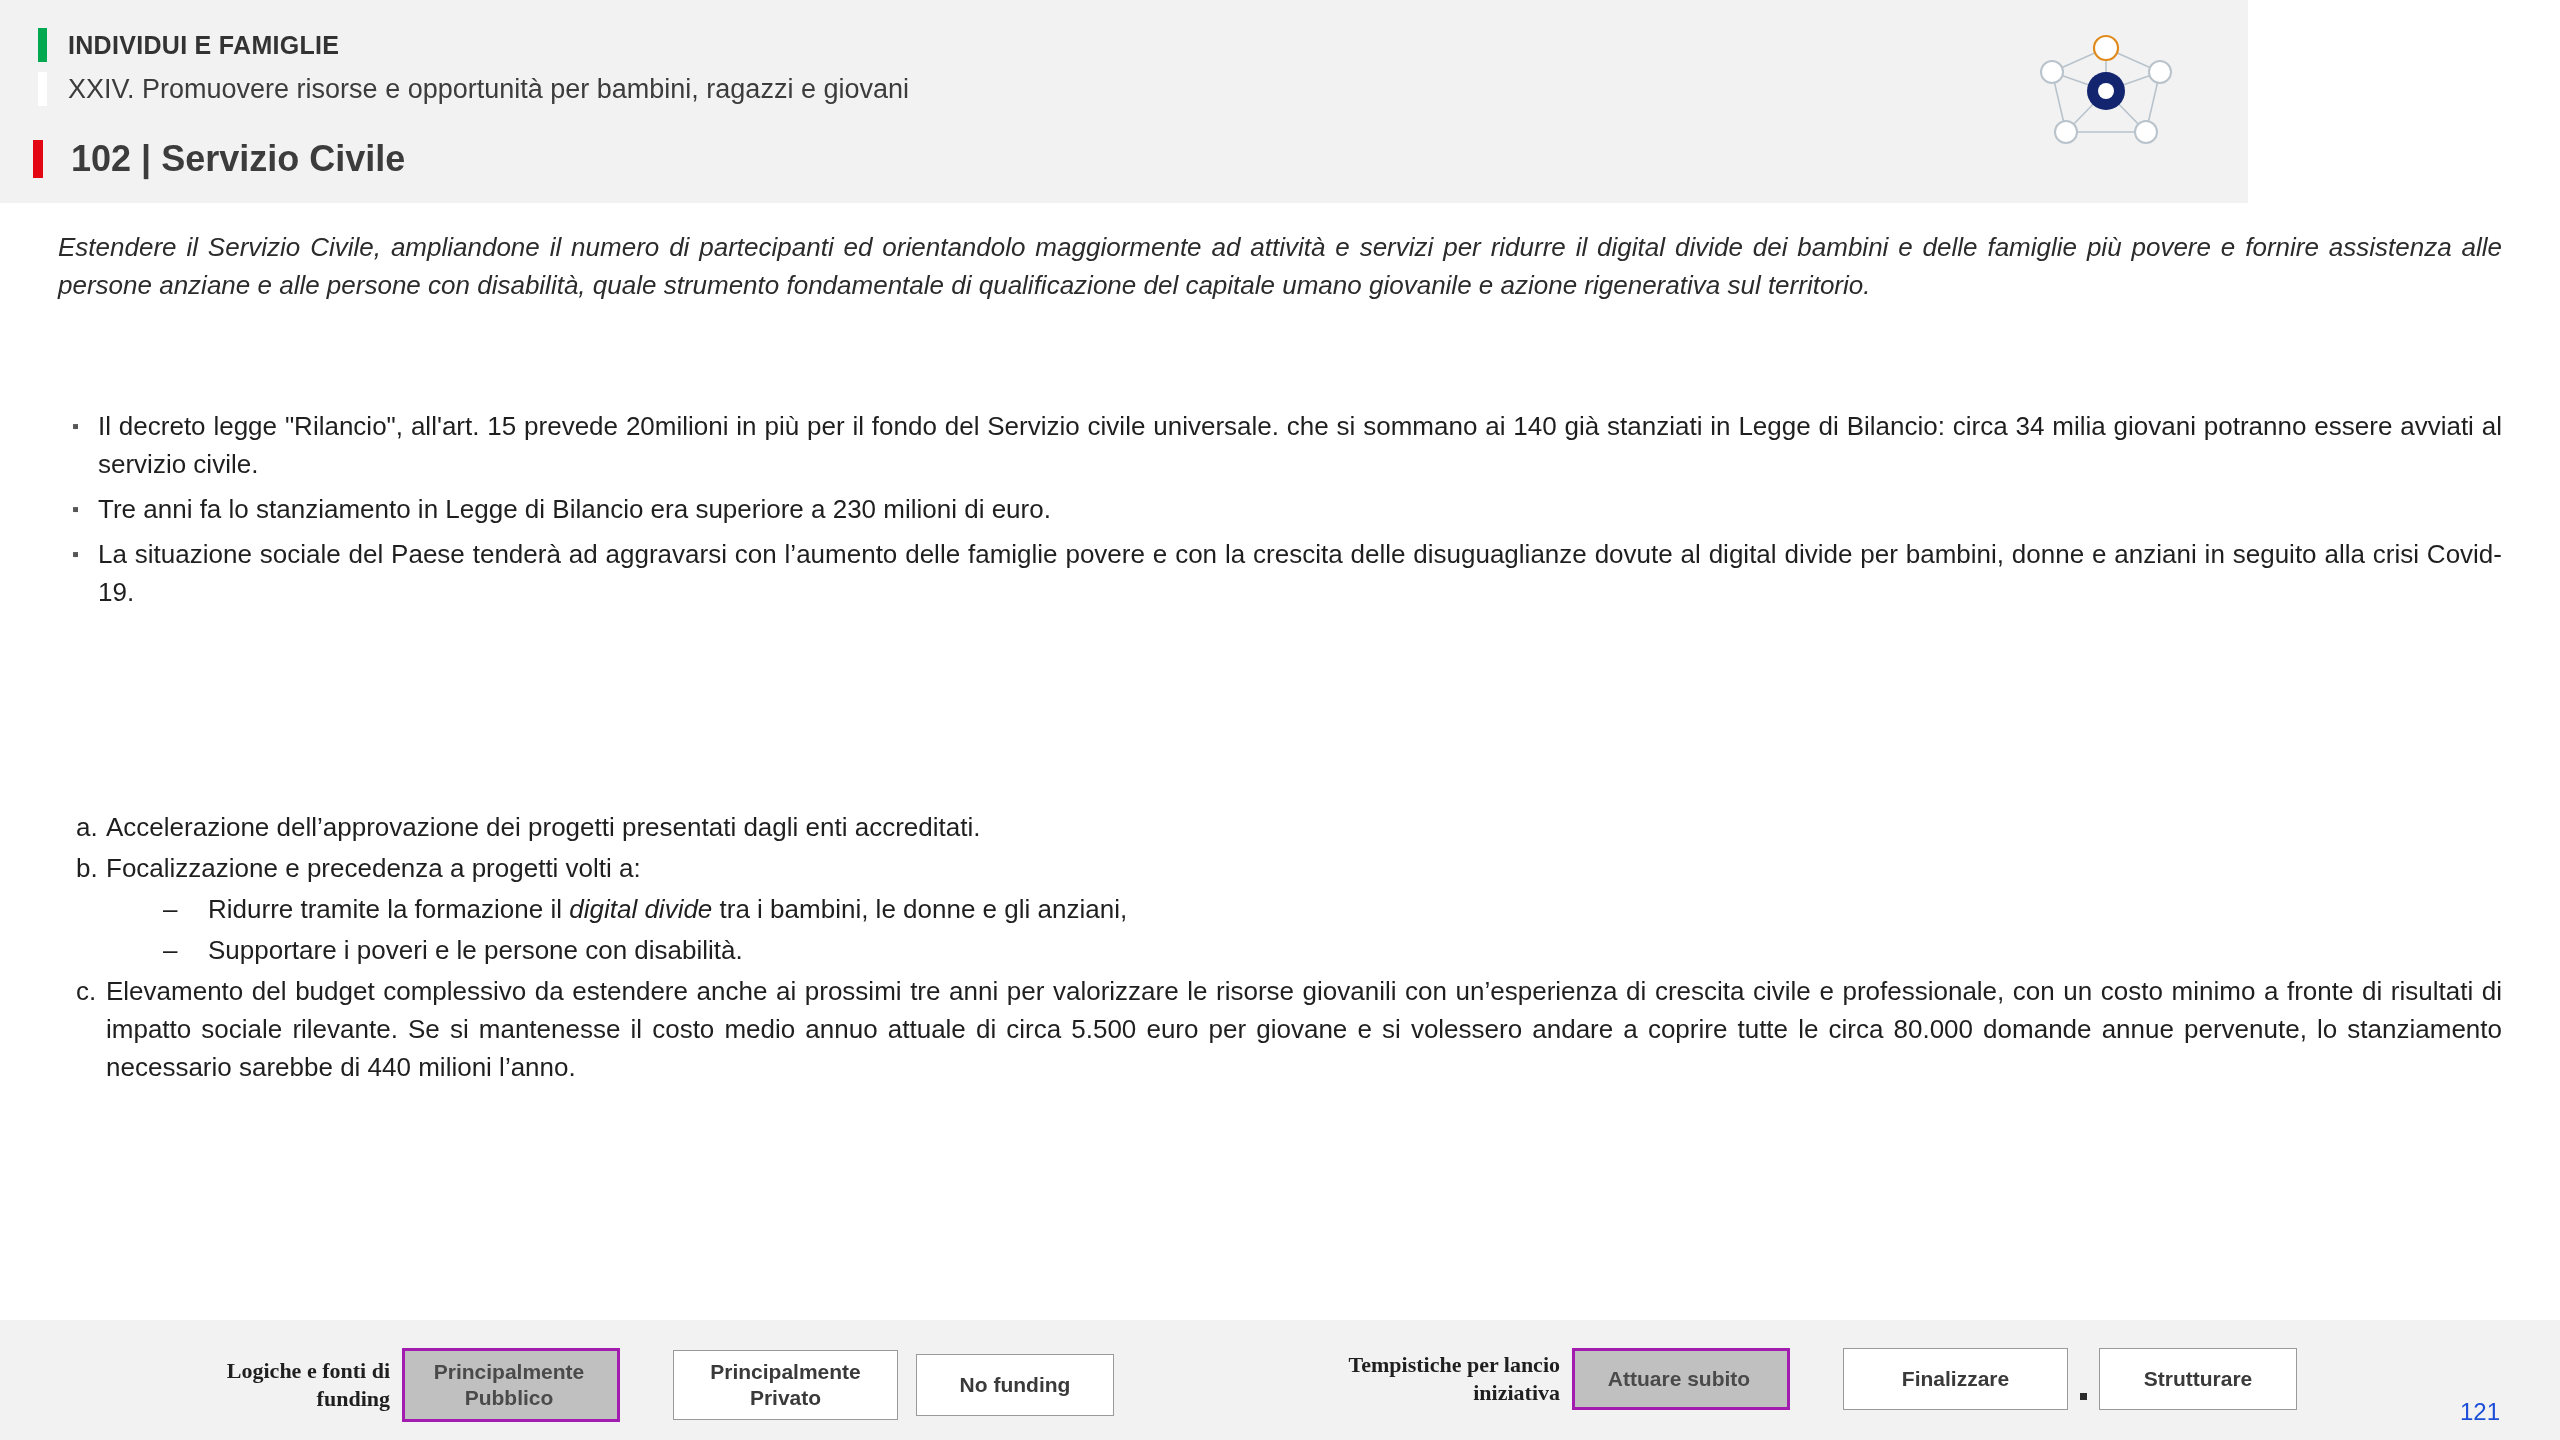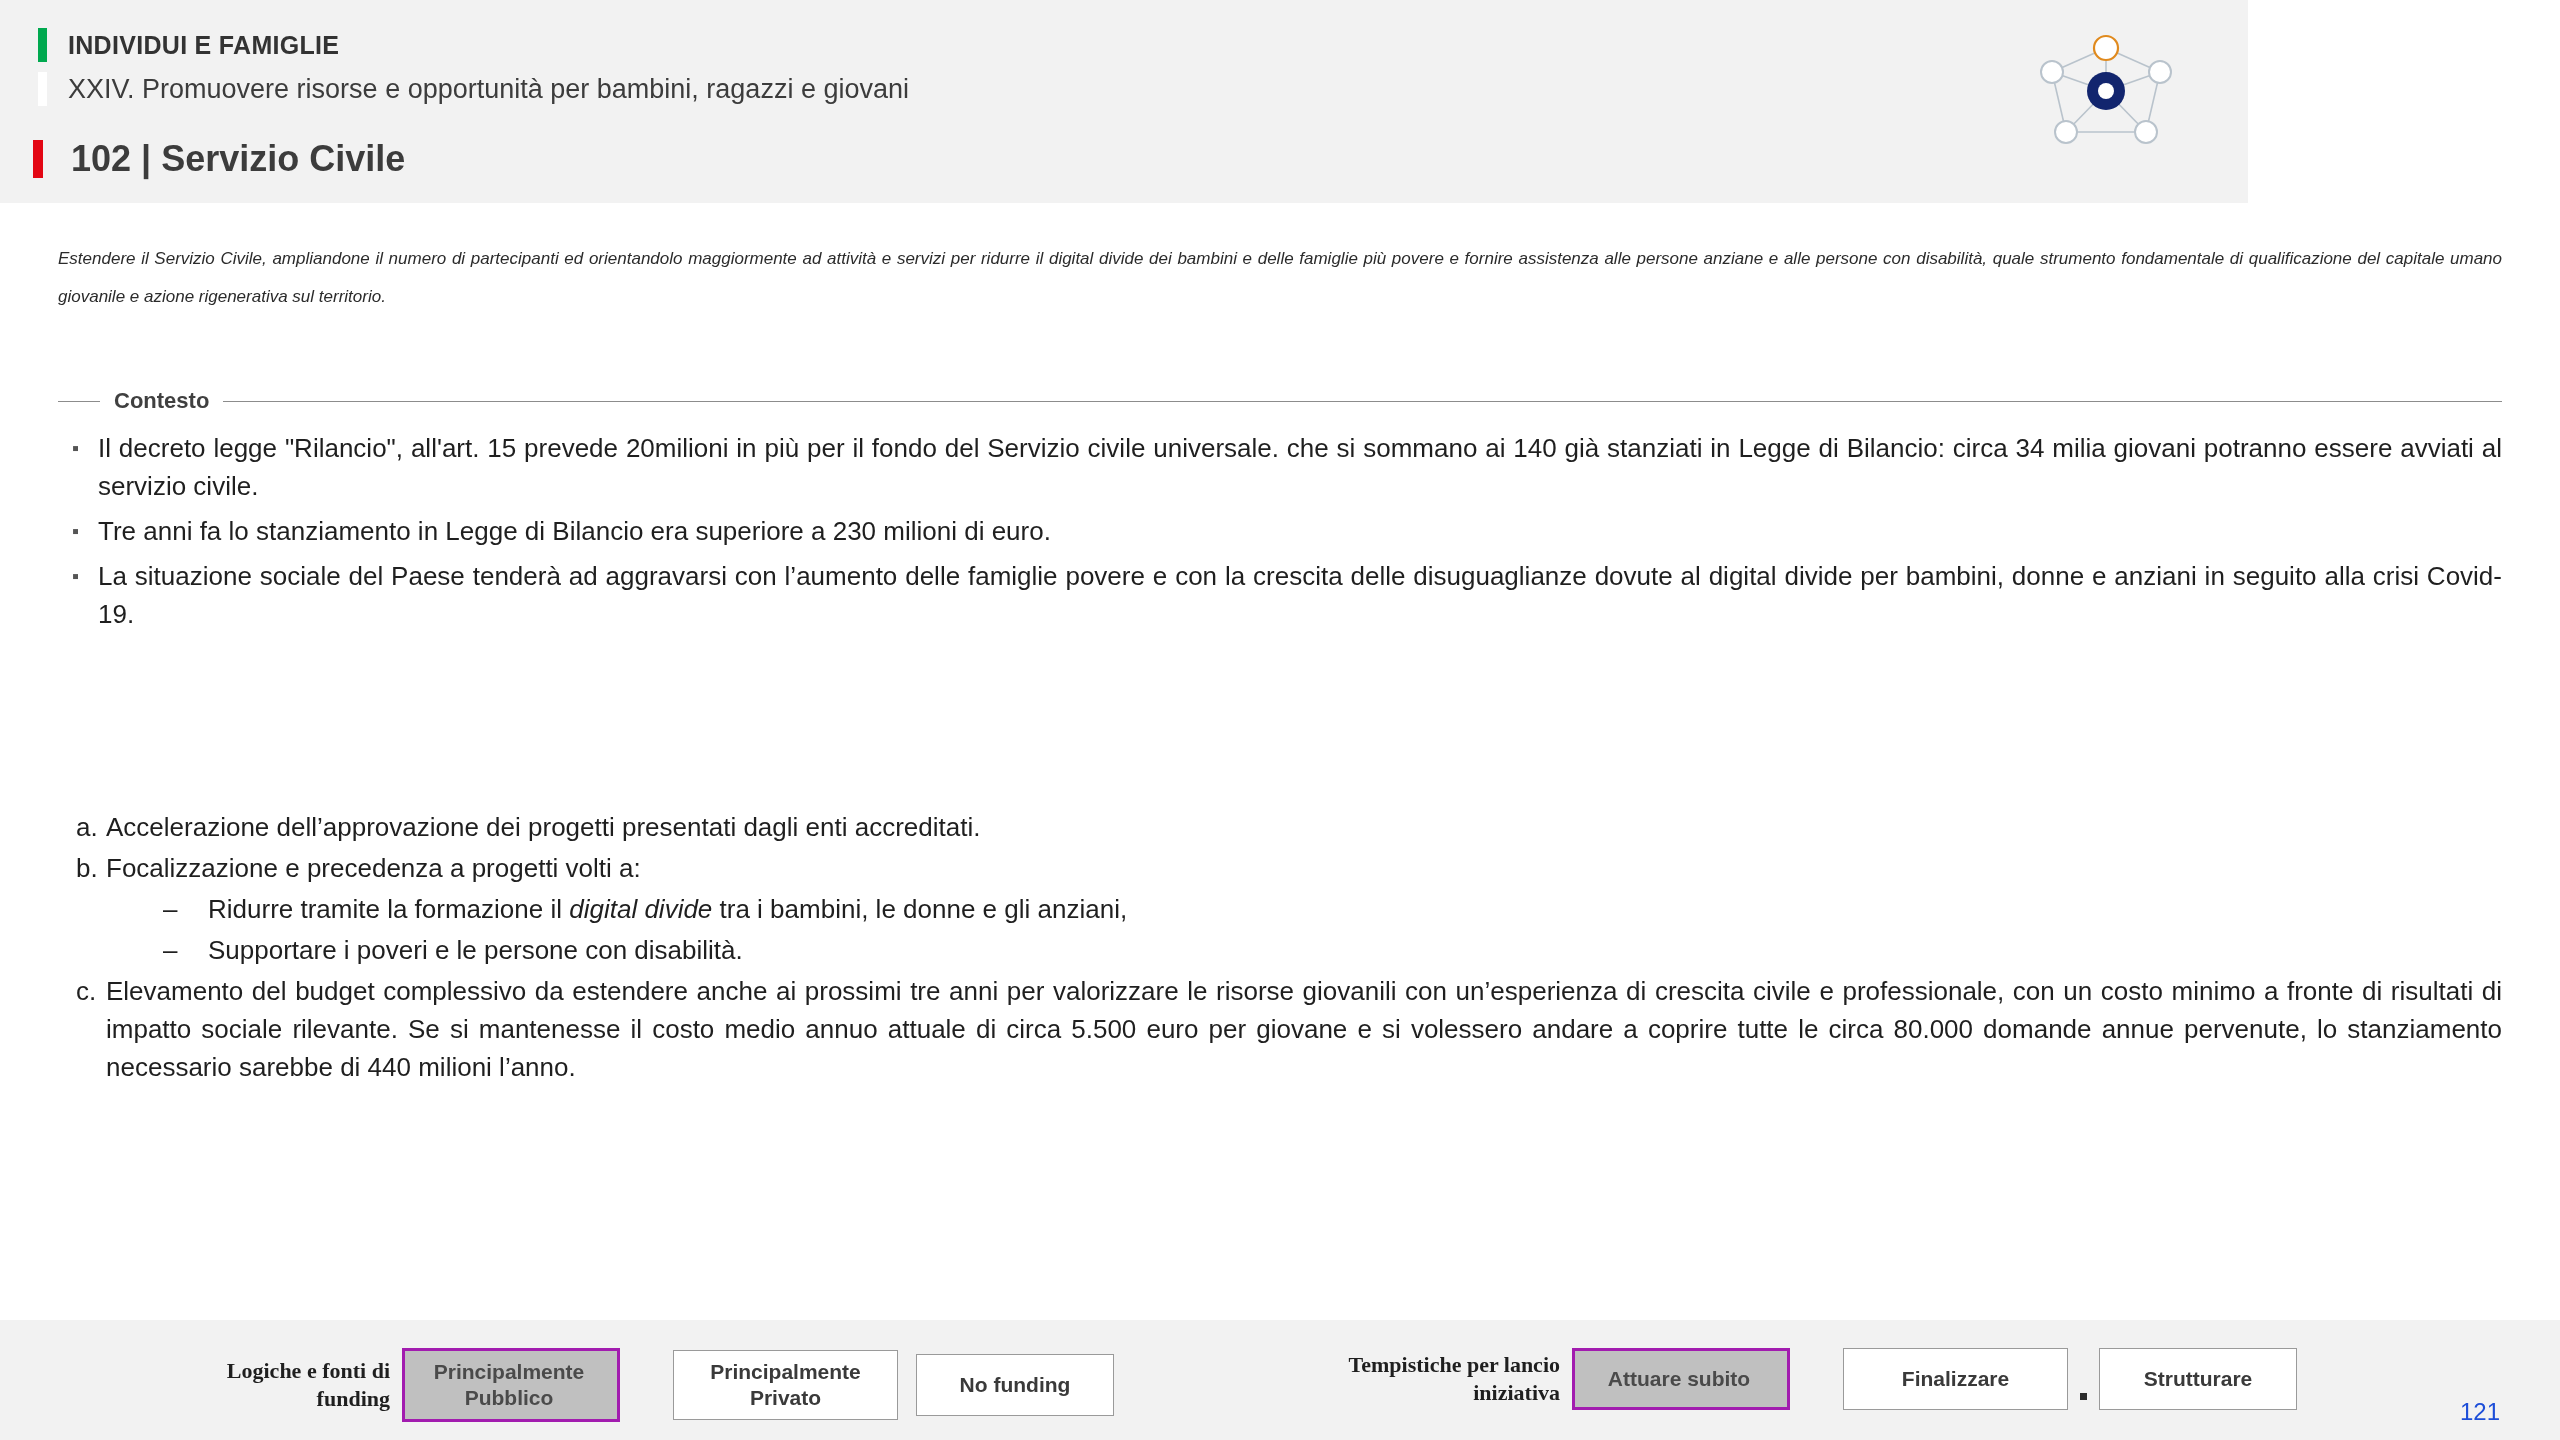--- a/index.html
+++ b/index.html
@@ -82,26 +82,25 @@
     position: absolute;
     right: 62px; top: 28px;
     width: 160px; height: 126px;
   }
 
   
   .intro {
     position: absolute;
     left: 58px; top: 228px;
     width: 2444px;
-    font-size: 17px;
+    font-size: 26px;
     font-style: italic;
     line-height: 38px;
     color: #2b2b2b;
     text-align: justify;
-    margin-top: 12px;
   }
 
   
   .section {
     position: absolute;
     left: 58px;
     width: 2444px;
   }
   .section-head {
     display: flex;
@@ -303,25 +302,20 @@
     <circle cx="40" cy="104" r="11" fill="#ffffff" stroke="#b9c3cc" stroke-width="2"></circle>
     <circle cx="120" cy="104" r="11" fill="#ffffff" stroke="#b9c3cc" stroke-width="2"></circle>
     <circle cx="80" cy="63" r="19" fill="#12256e"></circle>
     <circle cx="80" cy="63" r="8" fill="#ffffff"></circle>
   </svg>
 </div>
 
 <div class="intro">Estendere il Servizio Civile, ampliandone il numero di partecipanti ed orientandolo maggiormente ad attività e servizi per ridurre il digital divide dei bambini e delle famiglie più povere e fornire assistenza alle persone anziane e alle persone con disabilità, quale strumento fondamentale di qualificazione del capitale umano giovanile e azione rigenerativa sul territorio.</div>
 
 <div class="section" style="top:390px;">
-  <div class="section-head">
-    <div class="rule-left"></div>
-    <div class="section-label">Contesto</div>
-    <div class="rule-right"></div>
-  </div>
   <div class="bullets">
     <div class="bullet-row">
       <div class="bullet-mark">▪</div>
       <div class="bullet-text">Il decreto legge "Rilancio", all'art. 15 prevede 20milioni in più per il fondo del Servizio civile universale. che si sommano ai 140 già stanziati in Legge di Bilancio: circa 34 milia giovani potranno essere avviati al servizio civile.</div>
     </div>
     <div class="bullet-row">
       <div class="bullet-mark">▪</div>
       <div class="bullet-text">Tre anni fa lo stanziamento in Legge di Bilancio era superiore a 230 milioni di euro.</div>
     </div>
     <div class="bullet-row">

